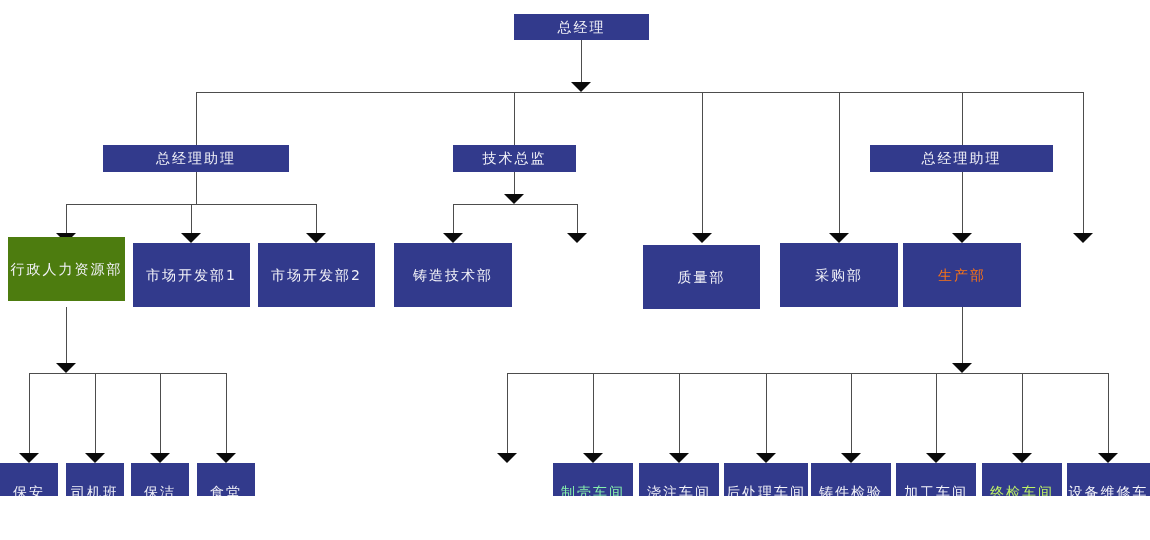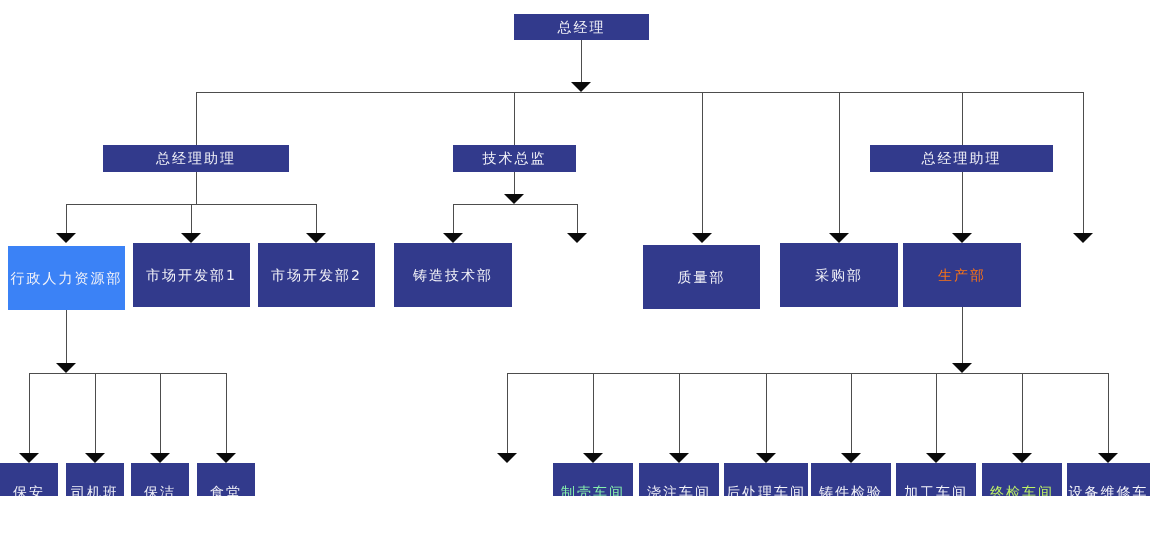--- a/index.html
+++ b/index.html
@@ -107,21 +107,21 @@
       <polygon points="841,453 861,453 851,463" fill="#0a0a0a"></polygon>
       <polygon points="926,453 946,453 936,463" fill="#0a0a0a"></polygon>
       <polygon points="1012,453 1032,453 1022,463" fill="#0a0a0a"></polygon>
       <polygon points="1098,453 1118,453 1108,463" fill="#0a0a0a"></polygon>
     </svg>
   <div id="nodes">
       <div class="node" style="left: 514px; top: 14px; width: 135px; height: 26px; background: rgb(50, 58, 140); color: rgb(242, 242, 248);">总经理</div>
       <div class="node" style="left: 103px; top: 145px; width: 186px; height: 27px; background: rgb(50, 58, 140); color: rgb(242, 242, 248);">总经理助理</div>
       <div class="node" style="left: 453px; top: 145px; width: 123px; height: 27px; background: rgb(50, 58, 140); color: rgb(242, 242, 248);">技术总监</div>
       <div class="node" style="left: 870px; top: 145px; width: 183px; height: 27px; background: rgb(50, 58, 140); color: rgb(242, 242, 248);">总经理助理</div>
-      <div class="node" style="left: 8px; top: 246px; width: 117px; height: 64px; background: #3b82f6; color: rgb(242, 242, 248);">行政人力资源部</div>
+      <div class="node" style="left: 8px; top: 237px; width: 117px; height: 64px; background: #4d7c0f; color: rgb(242, 242, 248);">行政人力资源部</div>
       <div class="node" style="left: 133px; top: 243px; width: 117px; height: 64px; background: rgb(50, 58, 140); color: rgb(242, 242, 248);">市场开发部1</div>
       <div class="node" style="left: 258px; top: 243px; width: 117px; height: 64px; background: rgb(50, 58, 140); color: rgb(242, 242, 248);">市场开发部2</div>
       <div class="node" style="left: 394px; top: 243px; width: 118px; height: 64px; background: rgb(50, 58, 140); color: rgb(242, 242, 248);">铸造技术部</div>
       <div class="node" style="left: 643px; top: 245px; width: 117px; height: 64px; background: rgb(50, 58, 140); color: rgb(242, 242, 248);">质量部</div>
       <div class="node" style="left: 780px; top: 243px; width: 118px; height: 64px; background: rgb(50, 58, 140); color: rgb(242, 242, 248);">采购部</div>
       <div class="node" style="left: 903px; top: 243px; width: 118px; height: 64px; background: rgb(50, 58, 140); color: #f97316;">生产部</div>
       <div class="node" style="left: 0px; top: 463px; width: 58px; height: 58px; background: rgb(50, 58, 140); color: rgb(242, 242, 248);">保安</div>
       <div class="node" style="left: 66px; top: 463px; width: 58px; height: 58px; background: rgb(50, 58, 140); color: rgb(242, 242, 248); text-align: right;">司机班</div>
       <div class="node" style="left: 131px; top: 463px; width: 58px; height: 58px; background: rgb(50, 58, 140); color: rgb(242, 242, 248);">保洁</div>
       <div class="node" style="left: 197px; top: 463px; width: 58px; height: 58px; background: rgb(50, 58, 140); color: rgb(242, 242, 248);">食堂</div>

